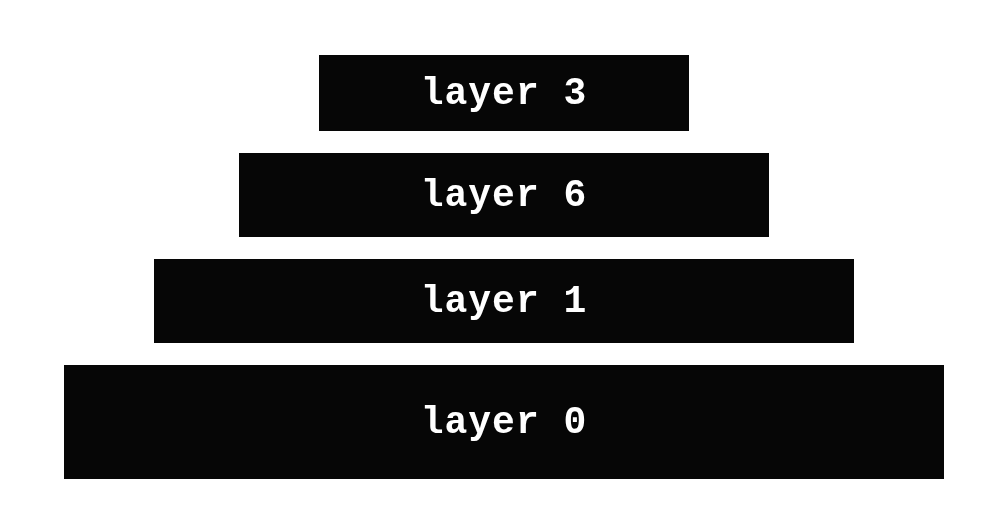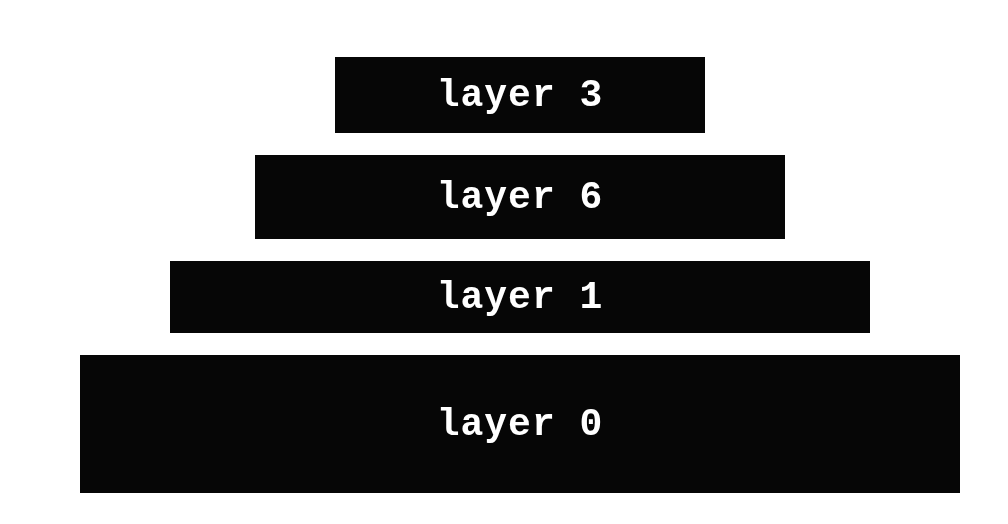--- a/index.html
+++ b/index.html
@@ -1,17 +1,17 @@
 <!DOCTYPE html>
 <html><head>
   <meta charset="utf-8">
   <style>
     * {
       margin: 0;
-      padding: 16px;
+      padding: 0;
       box-sizing: border-box;
     }
     body {
       width: 1008px;
       height: 524px;
       background: #ffffff;
       display: flex;
       flex-direction: column;
       align-items: center;
       justify-content: center;
@@ -32,25 +32,25 @@
     .layer-3 {
       width: 370px;
       height: 76px;
     }
     .layer-2 {
       width: 530px;
       height: 84px;
     }
     .layer-1 {
       width: 700px;
-      height: 72px;
+      height: 84px;
     }
     .layer-0 {
       width: 880px;
-      height: 138px;
+      height: 114px;
       margin-bottom: 0;
     }
   </style>
 </head>
 <body>
 
 <div class="layer layer-3">
   <span>layer 3</span>
 </div>
 <div class="layer layer-2">

